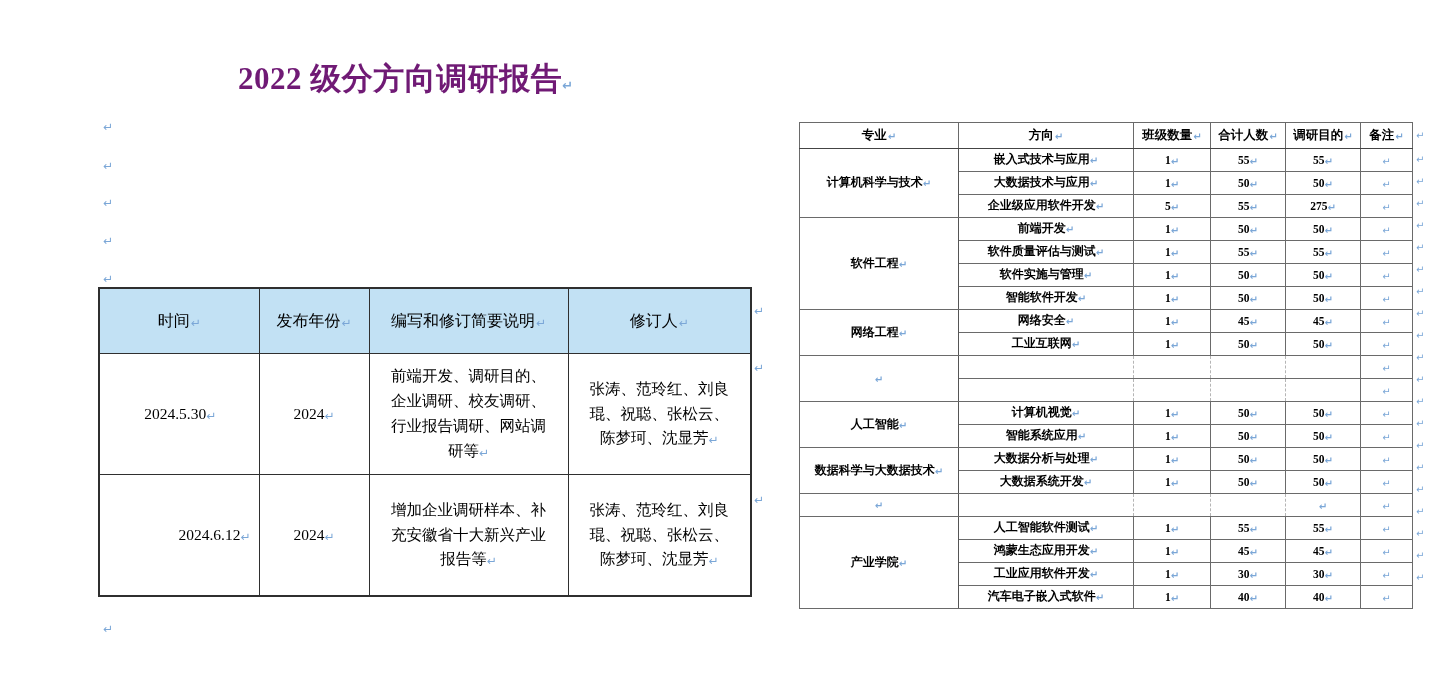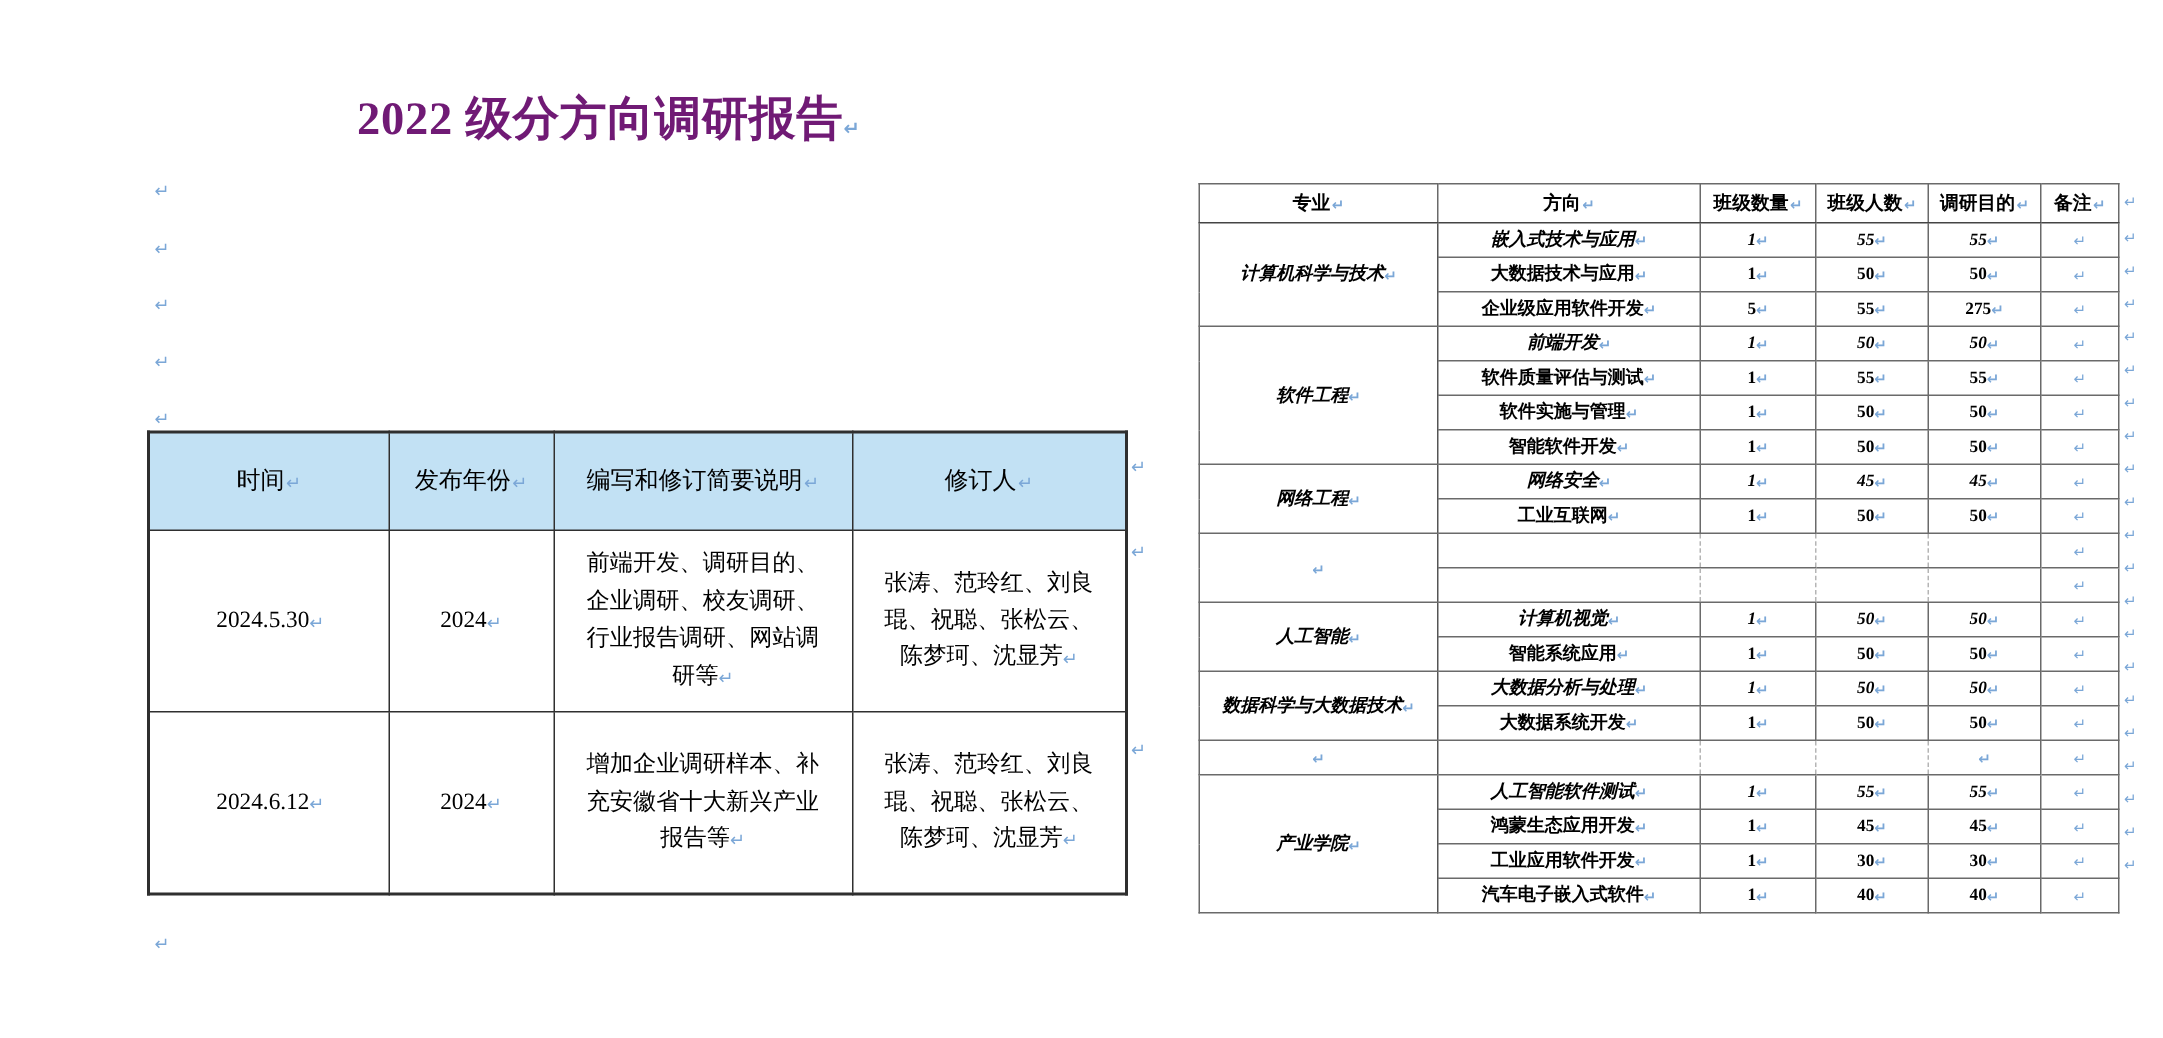--- a/index.html
+++ b/index.html
@@ -128,21 +128,21 @@
     border-bottom: 1.5px solid #444444;
   }
   #majors-table td.major-cell {
     font-weight: bold;
     font-size: 12px;
     border-right: 1px solid #555;
   }
   #majors-table td.dir-cell { font-weight: bold; font-size: 12px; }
   #majors-table td.num-cell { font-size: 11.5px; font-weight: bold; }
   #majors-table td.note-cell { }
-  #majors-table tr.group-start td { border-top: 1.5px solid #3a3a3a; font-style: italic; }
+  #majors-table tr.group-start td { border-top: 1.5px solid #3a3a3a; }
   #majors-table tr.blank-row td { height: 22px; }
   #majors-table tr.blank-row td.dashed-b { border-bottom: 1px dashed #9a9a9a; }
   #majors-table tr.blank-row td.dashed-v {
     border-left: 1px dashed #b5b5b5;
     border-right: 1px dashed #b5b5b5;
   }
   .mj-c1 { width: 159px; }
   .mj-c2 { width: 175px; }
   .mj-c3 { width: 77px; }
   .mj-c4 { width: 75px; }
@@ -206,21 +206,21 @@
           <span class="multi">行业报告调研、网站调</span>
           <span class="multi">研等<span class="pilcrow std">↵</span></span>
         </td>
         <td>
           <span class="multi">张涛、范玲红、刘良</span>
           <span class="multi">琨、祝聪、张松云、</span>
           <span class="multi">陈梦珂、沈显芳<span class="pilcrow std">↵</span></span>
         </td>
       </tr>
       <tr>
-        <td class="cell-left-pad" style="text-align: center;">2024.6.12<span class="pilcrow std">↵</span></td>
+        <td class="cell-left-pad" style="text-align: right;">2024.6.12<span class="pilcrow std">↵</span></td>
         <td>2024<span class="pilcrow std">↵</span></td>
         <td>
           <span class="multi">增加企业调研样本、补</span>
           <span class="multi">充安徽省十大新兴产业</span>
           <span class="multi">报告等<span class="pilcrow std">↵</span></span>
         </td>
         <td>
           <span class="multi">张涛、范玲红、刘良</span>
           <span class="multi">琨、祝聪、张松云、</span>
           <span class="multi">陈梦珂、沈显芳<span class="pilcrow std">↵</span></span>
@@ -242,21 +242,21 @@
       <col class="mj-c3">
     <col class="mj-c4">
       <col class="mj-c5">
       <col class="mj-c6">
   </colgroup>
   <thead>
     <tr>
       <td><span>专业</span><span class="pilcrow sm cellpil">↵</span></td>
       <td><span>方向</span><span class="pilcrow sm cellpil">↵</span></td>
       <td><span>班级数量</span><span class="pilcrow sm cellpil">↵</span></td>
-      <td><span>班级人数</span><span class="pilcrow sm cellpil">↵</span></td>
+      <td><span>合计人数</span><span class="pilcrow sm cellpil">↵</span></td>
       <td><span>调研目的</span><span class="pilcrow sm cellpil">↵</span></td>
       <td><span>备注</span><span class="pilcrow sm cellpil">↵</span></td>
     </tr>
   </thead>
   <tbody id="majors-body">
       <tr class="group-start">
         <td class="major-cell" rowspan="3">计算机科学与技术<span class="pilcrow sm">↵</span></td>
         <td class="dir-cell">嵌入式技术与应用<span class="pilcrow sm">↵</span></td>
         <td class="num-cell">1<span class="pilcrow sm">↵</span></td>
         <td class="num-cell">55<span class="pilcrow sm">↵</span></td>

